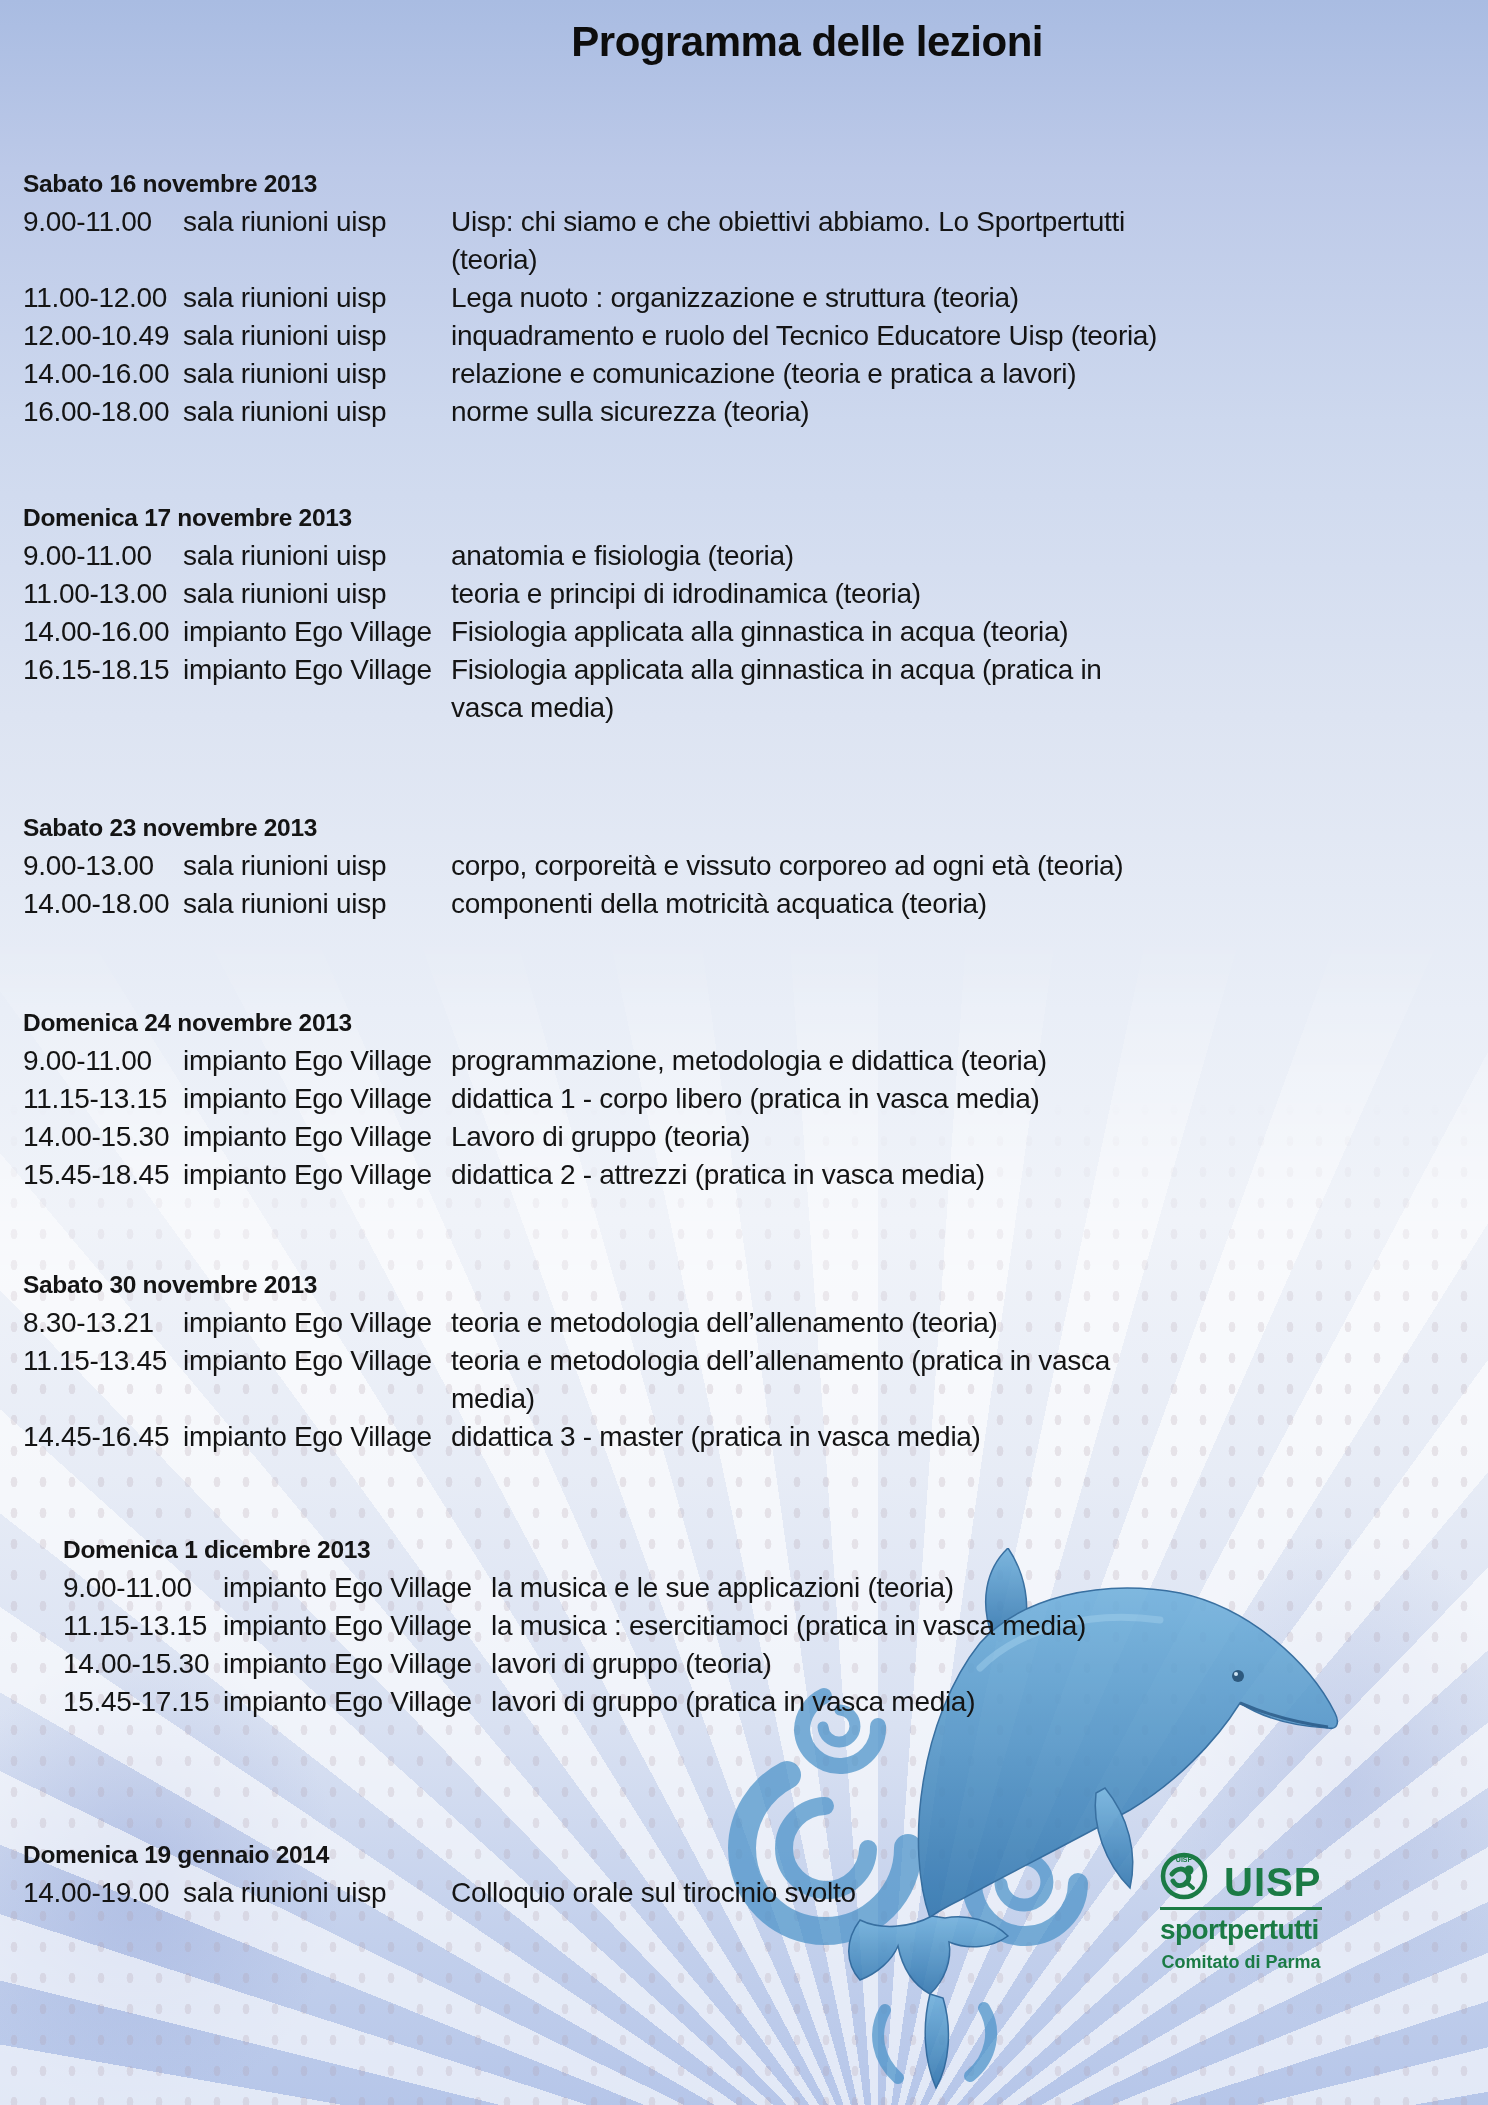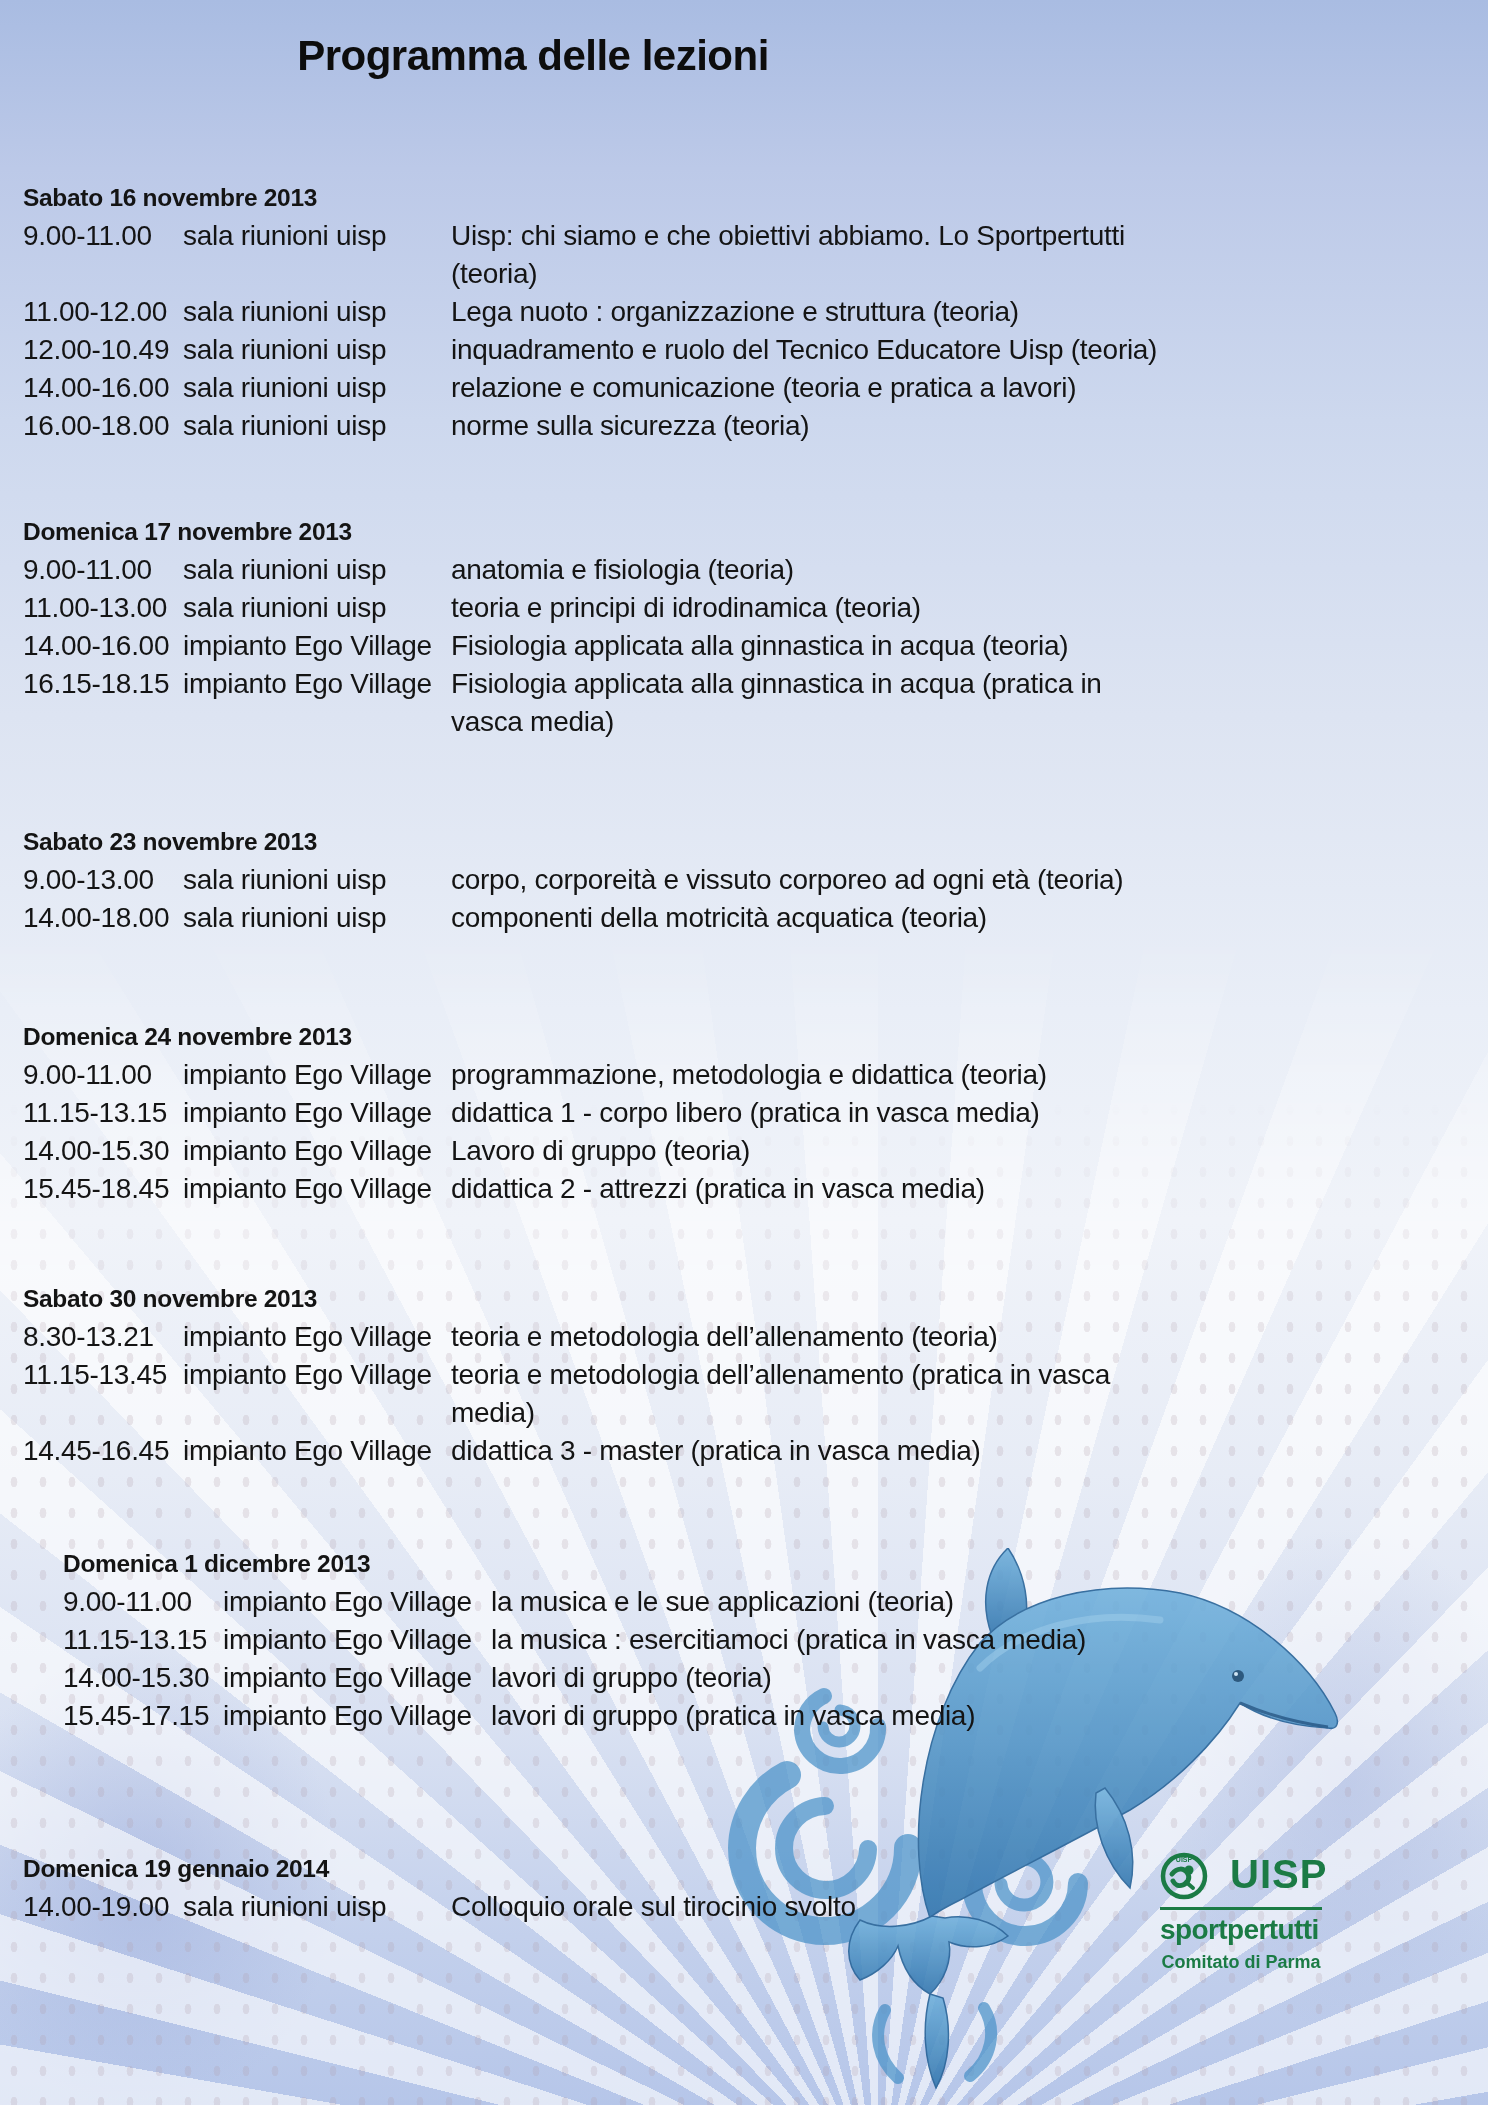--- a/index.html
+++ b/index.html
@@ -26,31 +26,31 @@
   .dots{
     position:absolute;left:0;right:0;top:52%;bottom:0;pointer-events:none;opacity:.5;
     background-image:radial-gradient(6px 9px at 14px 15px,rgba(176,156,168,.45) 55%,rgba(176,156,168,0) 60%);
     background-size:29px 31px;
     -webkit-mask-image:linear-gradient(to top,#000 75%,transparent 100%);
     mask-image:linear-gradient(to top,#000 75%,transparent 100%);
   }
   .dolphin-wrap{position:absolute;left:640px;top:1548px;width:720px;height:557px;pointer-events:none;}
   
   .content{position:absolute;left:23px;top:0;width:1442px;}
-  .title-band{width:1020px;text-align:center;margin-top:32px;}
+  .title-band{width:1020px;text-align:right;margin-top:18px;}
   .page-title{font-size:42px;font-weight:700;letter-spacing:-.5px;color:#0d0d0d;}
   .section{position:relative;}
   .s1{margin-top:99px;} .s2{margin-top:68px;} .s3{margin-top:82px;} .s4{margin-top:81px;}
   .s5{margin-top:72px;} .s6{margin-top:75px;margin-left:40px;} .s7{margin-top:115px;}
   .sec-title{font-size:24.5px;font-weight:700;line-height:38px;letter-spacing:-.3px;}
   .row{display:grid;grid-template-columns:160px 268px 1fr;line-height:38px;font-size:28px;letter-spacing:-.3px;}
   .desc{white-space:pre-line;}
   
   .logo{position:absolute;left:1160px;top:1852px;width:170px;color:#1b7b45;}
-  .logo-top{display:flex;align-items:flex-start;gap:22px;}
+  .logo-top{display:flex;align-items:flex-end;gap:16px;}
   .logo-word{font-size:40px;font-weight:800;letter-spacing:1px;line-height:44px;}
   .logo-rule{height:3px;background:#1b7b45;margin-top:3px;width:162px;}
   .logo-brand{font-size:28px;font-weight:700;letter-spacing:-.6px;margin-top:4px;}
   .logo-committee{font-size:18px;font-weight:700;text-align:center;width:162px;margin-top:6px;}
 </style>
 </head>
 <body>
 
 <div class="blob left"></div>
 <div class="blob right"></div>

